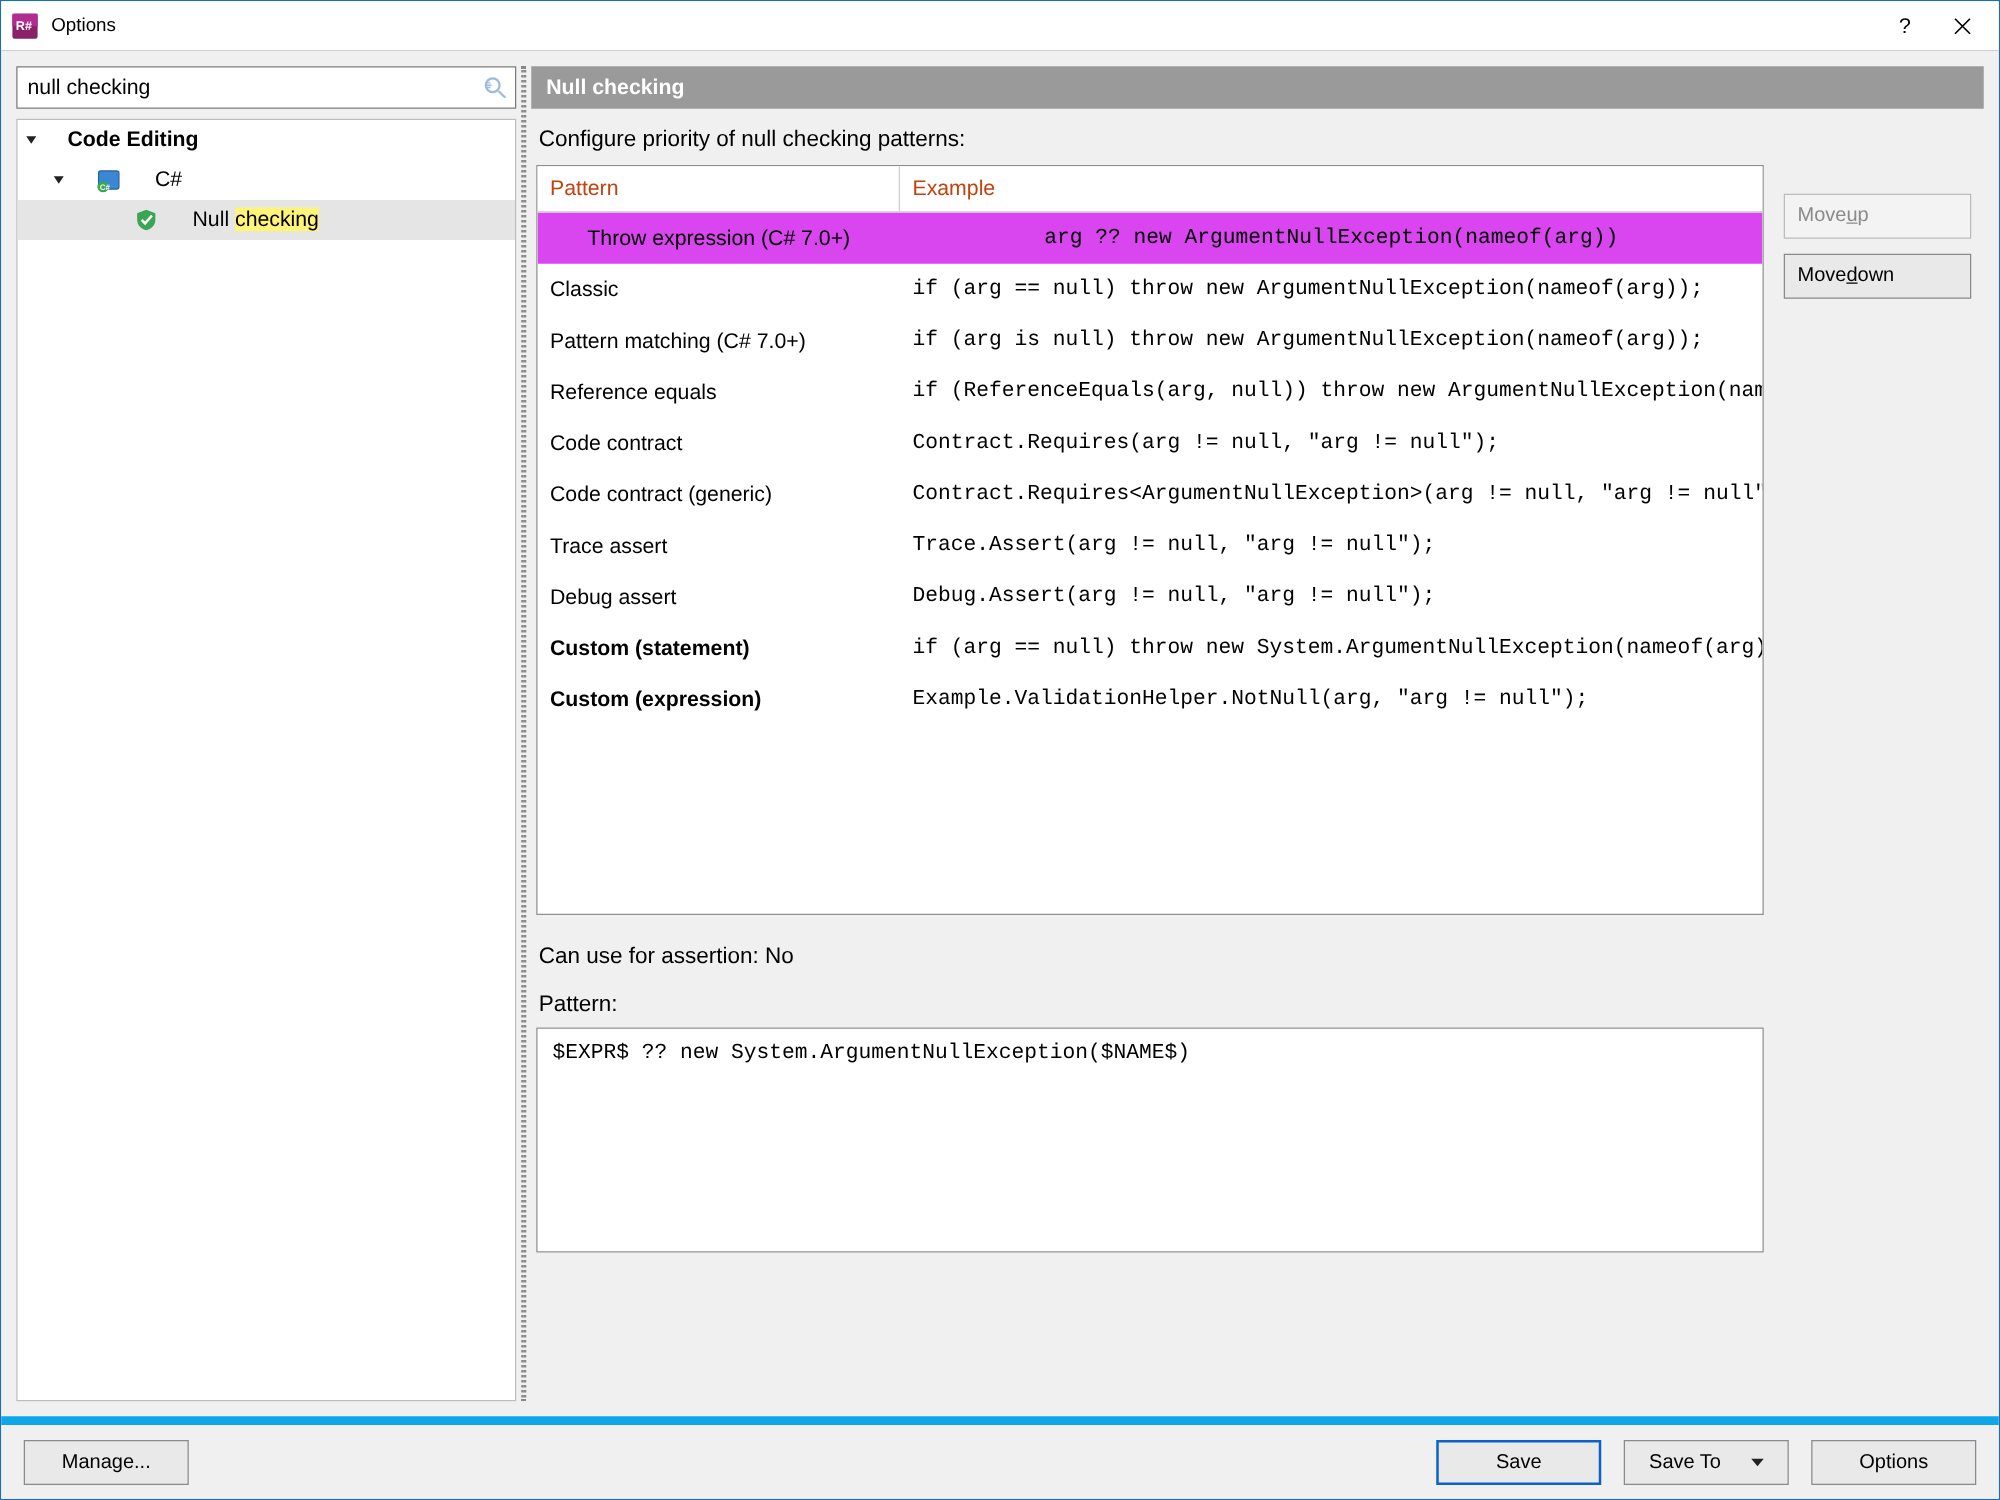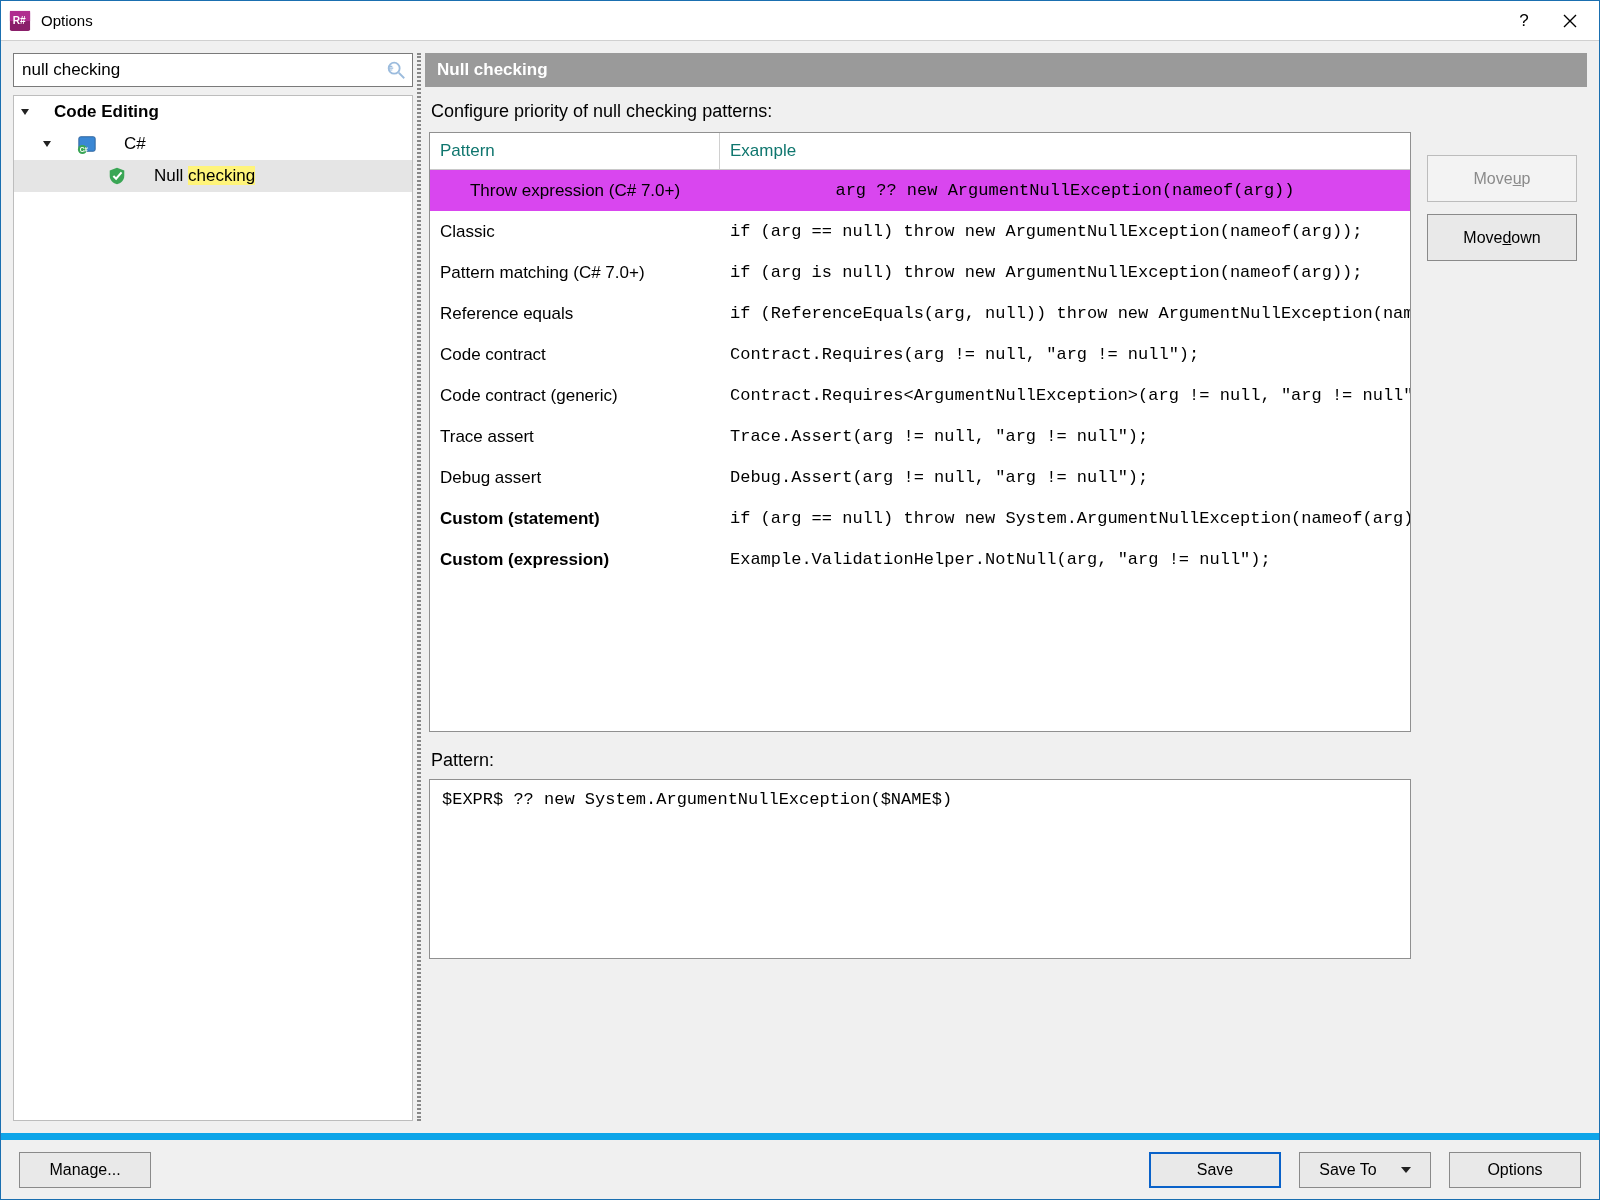--- a/index.html
+++ b/index.html
@@ -146,21 +146,21 @@
     background: #fff;
     height: 600px;
     display: flex; flex-direction: column;
     overflow: hidden;
   }
   .grid-head {
     display: flex;
     background: #fff;
     border-bottom: 1px solid #c8c8c8;
     font-size: 17px;
-    color: #0f766e;
+    color: #c2410c;
   }
   .gh-cell {
     padding: 8px 10px;
     border-right: 1px solid #d0d0d0;
   }
   .gh-cell:last-child { border-right: none; }
   .col-pattern { width: 290px; flex: 0 0 290px; }
   .col-example { flex: 1; min-width:0; }
   .grid-rows { flex:1; overflow:hidden; }
   .gr {
@@ -184,26 +184,26 @@
     font-family: Consolas, "Courier New", monospace;
     font-size: 17px;
     overflow: auto;
   }
   .right-col {
     width: 150px;
     display: flex; flex-direction: column; gap: 12px;
     padding-top: 54px;
   }
   .btn {
-    height: 47px;
+    height: 36px;
     border: 1px solid #8a8a8a;
     background: #e9e9e9;
     font-size: 16px;
     font-family: inherit;
-    display: flex; align-items: center; justify-content: center;
+    display: flex; align-items: center; 
     padding: 0 10px;
     cursor: default;
   }
   .btn.disabled { color: #8a8a8a; background:#f3f3f3; border-color:#bcbcbc;}
   .btn .ul { text-decoration: underline; }
   
   .footer {
     height: 66px;
     border-top: 7px solid #0ea5e9;
     background: #f0f0f0;
@@ -344,20 +344,23 @@
                   <div class="c1">Custom (statement)</div>
                   <div class="c2">if (arg == null) throw new System.ArgumentNullException(nameof(arg));</div>
                 </div>
                 <div class="gr bold">
                   <div class="c1">Custom (expression)</div>
                   <div class="c2">Example.ValidationHelper.NotNull(arg, "arg != null");</div>
                 </div>
               </div>
           </div>
 
+          <div class="assertion">
+            <span>Can use for assertion: </span><span>No</span>
+          </div>
 
           <div class="pattern-lbl">Pattern:</div>
           <div class="pattern-box">
             <span>$EXPR$ ?? new System.ArgumentNullException($NAME$)</span>
           </div>
         </div>
 
         <div class="right-col">
           <div class="btn disabled">
             <span>Move </span>

